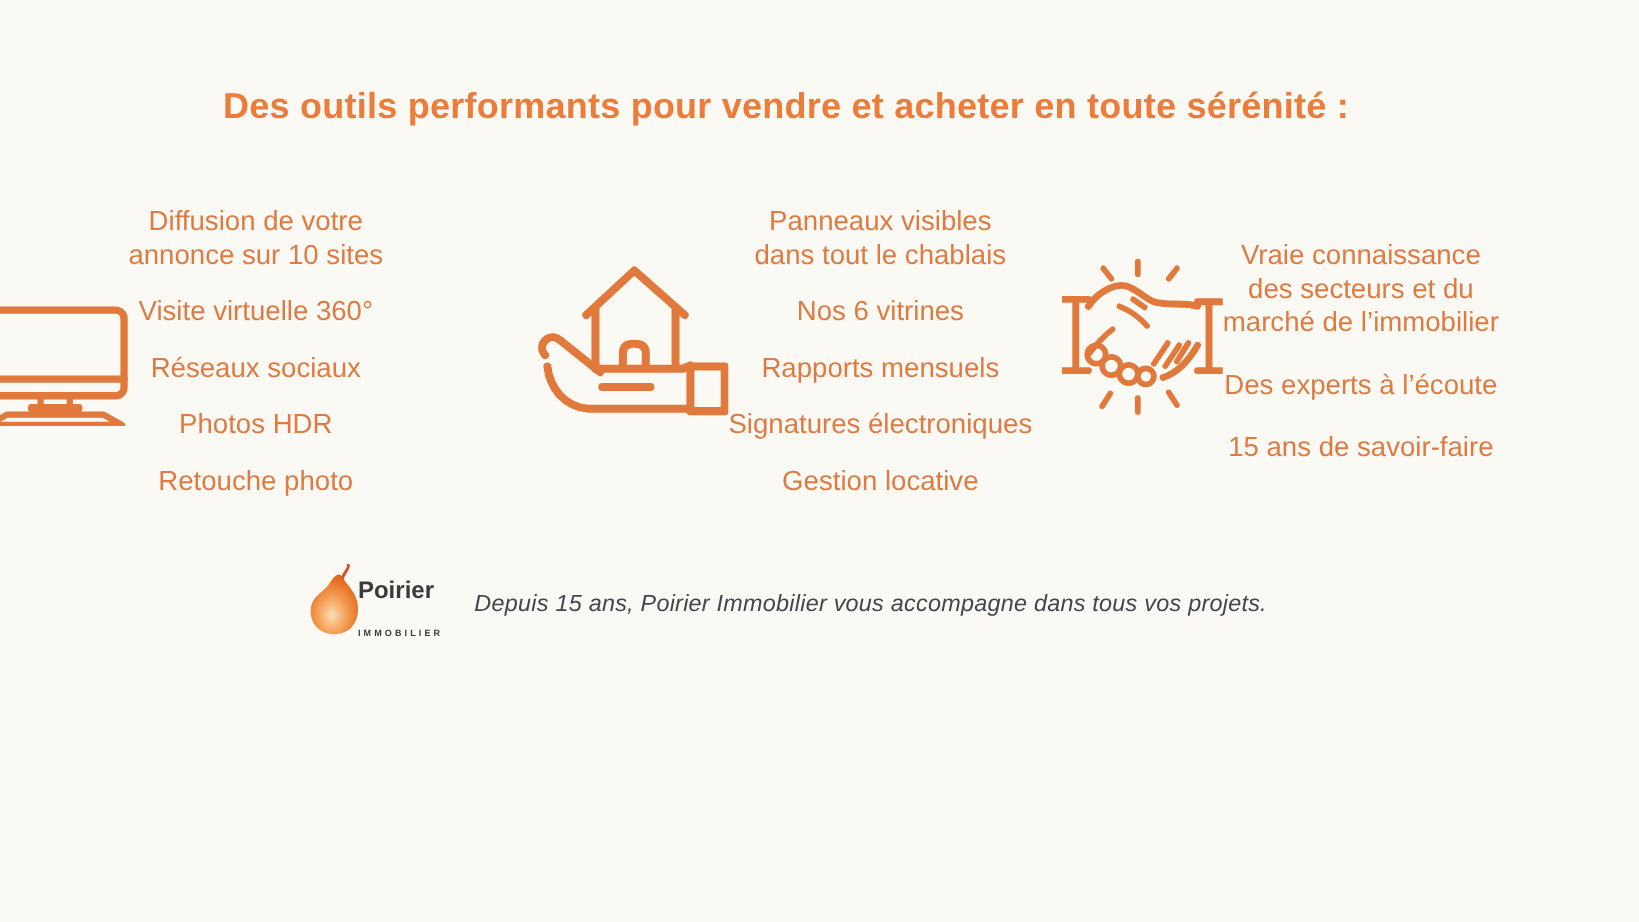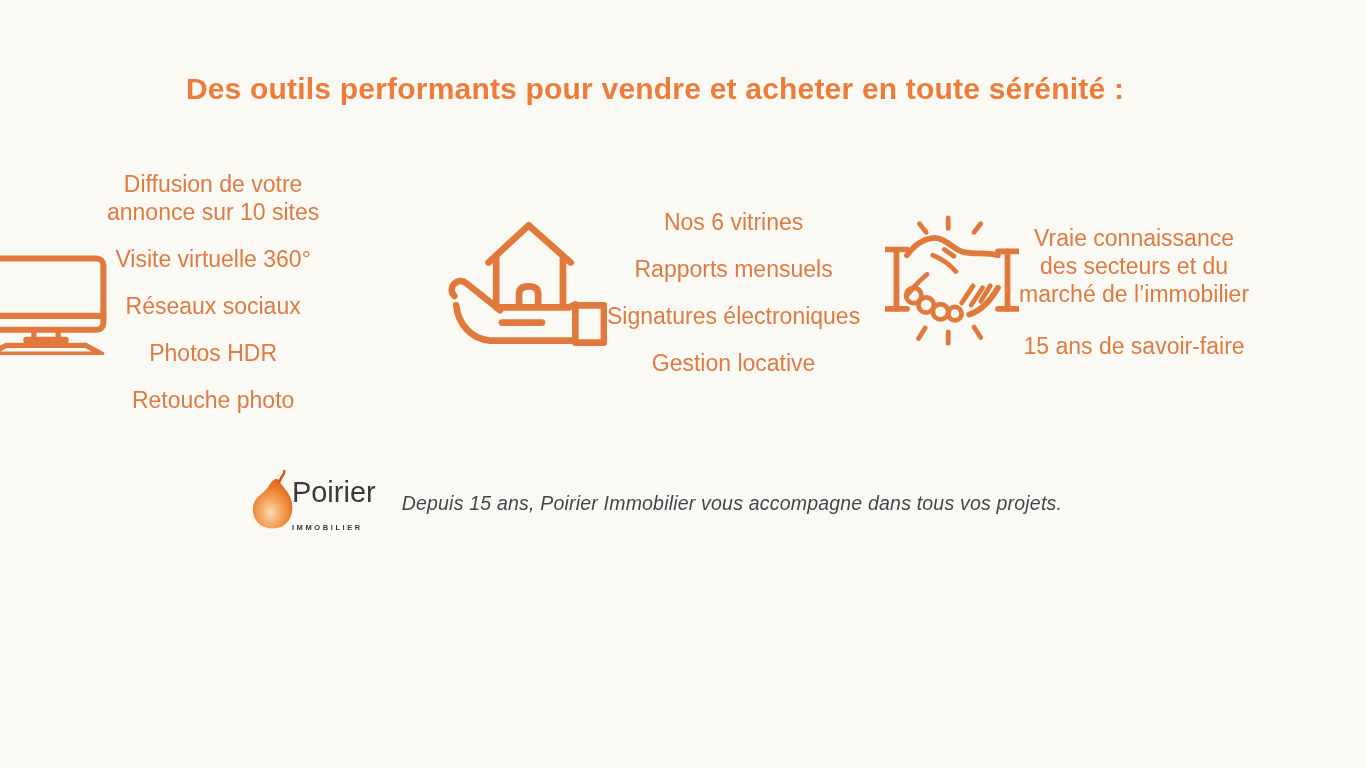--- a/index.html
+++ b/index.html
@@ -58,21 +58,21 @@
   .column.wide-gap .list{gap:24px;}
   .footer{
     margin-top:56px;
     display:flex;
     align-items:center;
     justify-content:center;
     gap:26px;
   }
   .logo{display:flex;align-items:flex-end;}
   .logo-text{margin-left:-4px;margin-bottom:4px;display:flex;flex-direction:column;}
-  .logo-name{font-size:29px;font-weight:400;color:var(--logo-text);line-height:22px;}
+  .logo-name{font-size:20px;font-weight:700;color:var(--logo-text);line-height:22px;}
   .logo-subtitle{font-size:7.5px;font-weight:600;letter-spacing:2.6px;color:var(--logo-text);margin-top:20px;}
   .tagline{
     font-size:19.5px;
     font-style:italic;
     color:var(--footer-text);
     letter-spacing:.2px;
     text-align:center;
   }
 </style>
 </head>
@@ -124,20 +124,24 @@
           <path d="M88 99 V86 q0-8 10-8 q10 0 10 8 v13"></path>
           <path d="M20 88 c-8-9 4-21 13-13 l35 28"></path>
           <path d="M64 100 H140 L147 97"></path>
           <path d="M22 98 C24 116 36 133 58 135 H147"></path>
           <path d="M70 116 H112"></path>
           <rect x="147" y="98" width="30" height="39"></rect>
         </svg>
       </div>
       <div class="list">
           <div class="list-item">
+            <div class="line">Panneaux visibles</div>
+            <div class="line">dans tout le chablais</div>
+          </div>
+          <div class="list-item">
             <div class="line">Nos 6 vitrines</div>
           </div>
           <div class="list-item">
             <div class="line">Rapports mensuels</div>
           </div>
           <div class="list-item">
             <div class="line">Signatures électroniques</div>
           </div>
           <div class="list-item">
             <div class="line">Gestion locative</div>
@@ -181,20 +185,23 @@
           <circle cx="43" cy="98" r="8" stroke-width="5"></circle>
           <circle cx="58" cy="105" r="8" stroke-width="5"></circle>
           <circle cx="73" cy="107" r="7" stroke-width="5"></circle>
         </svg>
       </div>
       <div class="list">
           <div class="list-item">
             <div class="line">Vraie connaissance</div>
             <div class="line">des secteurs et du</div>
             <div class="line">marché de l’immobilier</div>
+          </div>
+          <div class="list-item">
+            <div class="line">Des experts à l’écoute</div>
           </div>
           <div class="list-item">
             <div class="line">15 ans de savoir-faire</div>
           </div>
         </div>
     </div>
 
   </div>
 
   <div class="footer">

